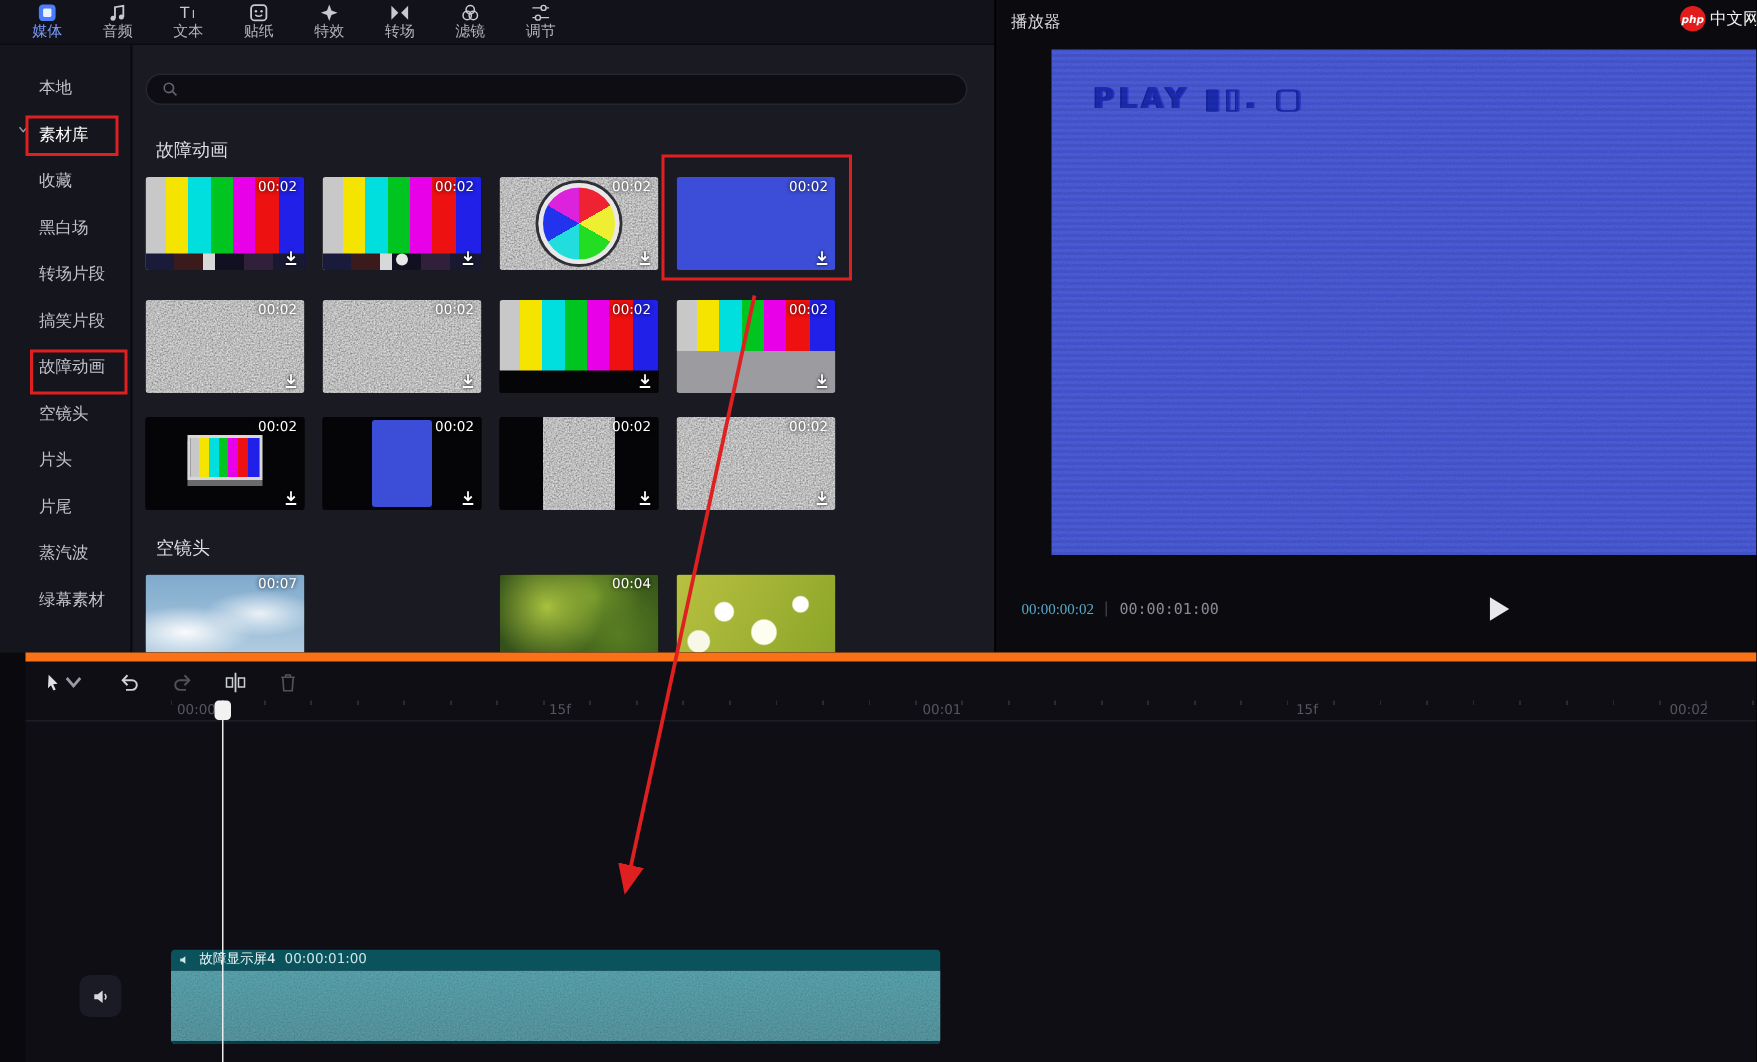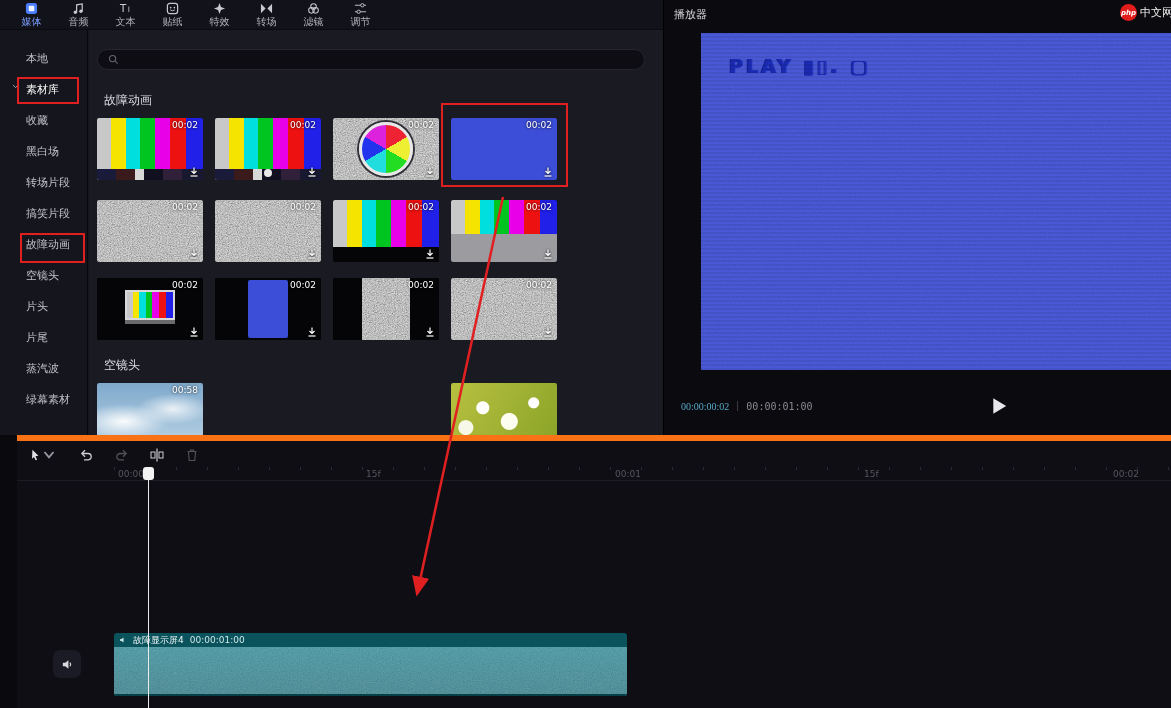--- a/index.html
+++ b/index.html
@@ -404,21 +404,25 @@
         <svg class="dl" viewBox="0 0 10 10">
             <path d="M5 .5 V6 M2.5 4 L5 6.5 7.5 4" stroke="#fff" stroke-width="1.2" fill="none"></path>
             <line x1="1.5" y1="9" x2="8.5" y2="9" stroke="#fff" stroke-width="1.2"></line>
           </svg>
       </div>
 
       <div class="sec-title s2">空镜头</div>
 
       <div class="thumb c1 r4">
         <div class="tv v-sky"></div>
-        <span class="dur">00:58</span>
+        <span class="dur">00:07</span>
+      </div>
+      <div class="thumb c3 r4">
+        <div class="tv v-leaves"></div>
+        <span class="dur">00:04</span>
       </div>
       <div class="thumb c4 r4">
         <div class="tv v-flowers"></div>
         <span class="dur"></span>
       </div>
     </div>
   </div>
 
   <div class="player">
     <div class="player-title">播放器</div>

